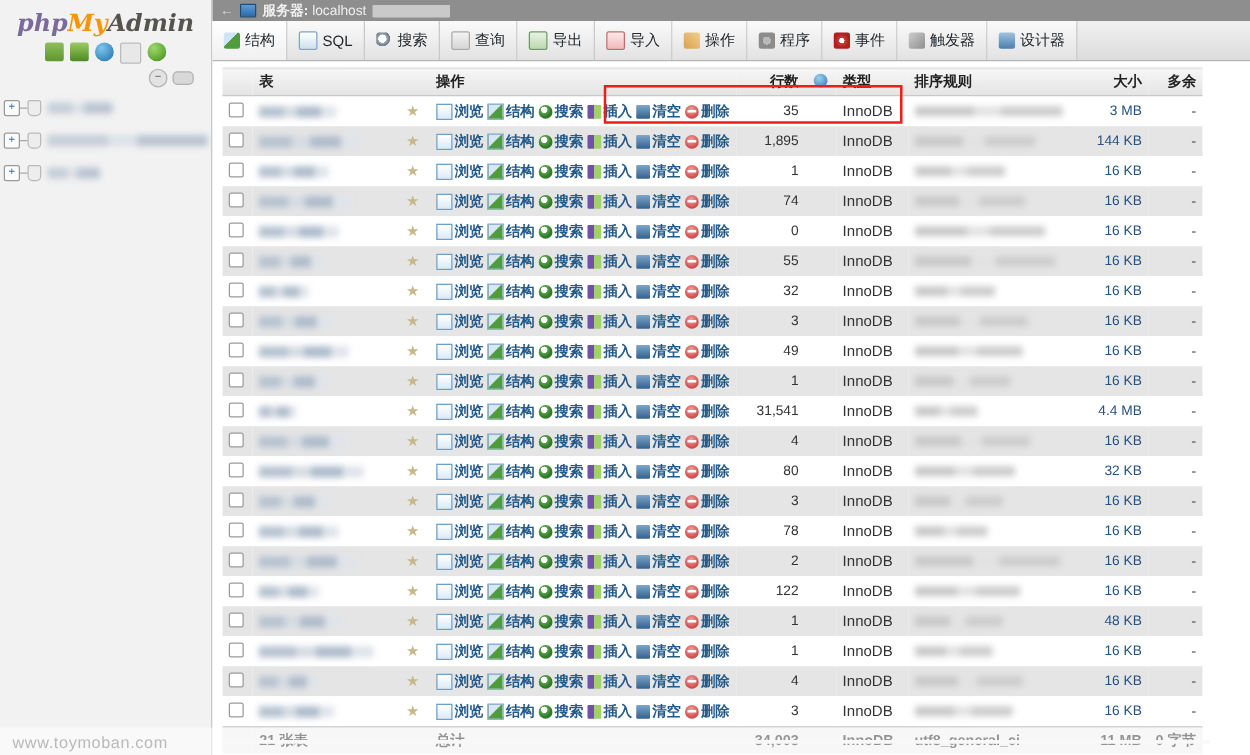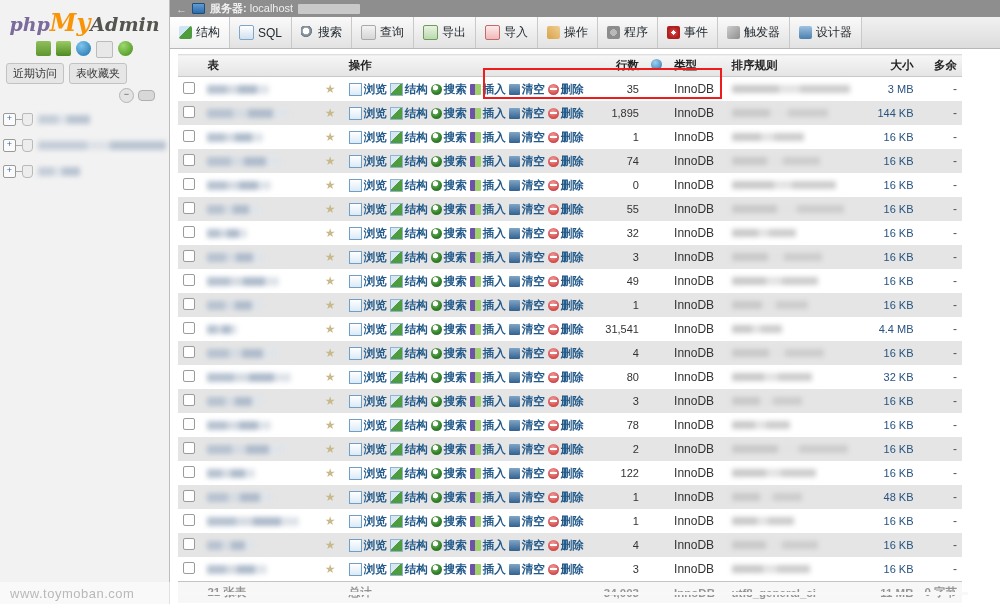--- a/index.html
+++ b/index.html
@@ -11,21 +11,21 @@
   }
 
   
   #sidebar{
     position:absolute;left:0;top:0;width:170px;height:604px;
     background:#f2f2f2;border-right:1px solid #bdbdbd;
     box-sizing:border-box;
   }
   #logo{padding:8px 0 2px 0;text-align:center;}
   #logo .php{font-family:"DejaVu Serif","Liberation Serif",serif;font-style:italic;font-weight:bold;font-size:19px;color:#7b6a9b;}
-  #logo .my{font-family:"DejaVu Serif","Liberation Serif",serif;font-style:italic;font-weight:bold;font-size:24px;color:#f89406;}
+  #logo .my{font-family:"DejaVu Serif","Liberation Serif",serif;font-style:italic;font-weight:bold;font-size:19px;color:#f89406;}
   #logo .admin{font-family:"DejaVu Serif","Liberation Serif",serif;font-style:italic;font-weight:bold;font-size:19px;color:#55544f;}
 
   #quickicons{display:flex;justify-content:center;gap:5px;margin-top:2px;}
   .qicon{width:15px;height:15px;border-radius:2px;display:inline-block;position:relative;}
   .qi-home{background:linear-gradient(#8fbf5a,#5e9631);}
   .qi-exit{background:linear-gradient(#9ccb63,#4d8a22);}
   .qi-docs{background:radial-gradient(circle at 35% 30%,#7fc5ef,#1a6fa8);border-radius:50%;}
   .qi-info{background:#e8e8e8;border:1px solid #bbb;}
   .qi-refresh{background:radial-gradient(circle at 35% 30%,#9ed96e,#3f8c16);border-radius:50%;}
 
@@ -158,24 +158,20 @@
   </div>
 
   <div id="quickicons">
     <span class="qicon qi-home"></span>
     <span class="qicon qi-exit"></span>
     <span class="qicon qi-docs"></span>
     <span class="qicon qi-info"></span>
     <span class="qicon qi-refresh"></span>
   </div>
 
-  <div id="sbtabs">
-    <span class="sbtab">近期访问</span>
-    <span class="sbtab">表收藏夹</span>
-  </div>
 
   <div id="collapse-row">
     <span class="cicon">−</span>
     <span class="cicon2"></span>
   </div>
 
   <div id="dbtree">
     <div class="treerow">
       <span class="plus">+</span>
       <span class="tline"></span>

